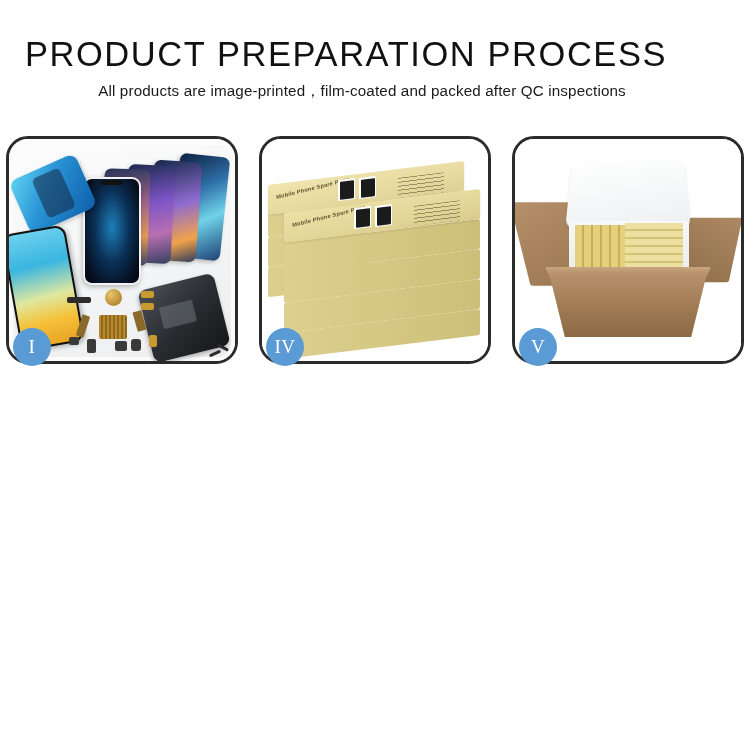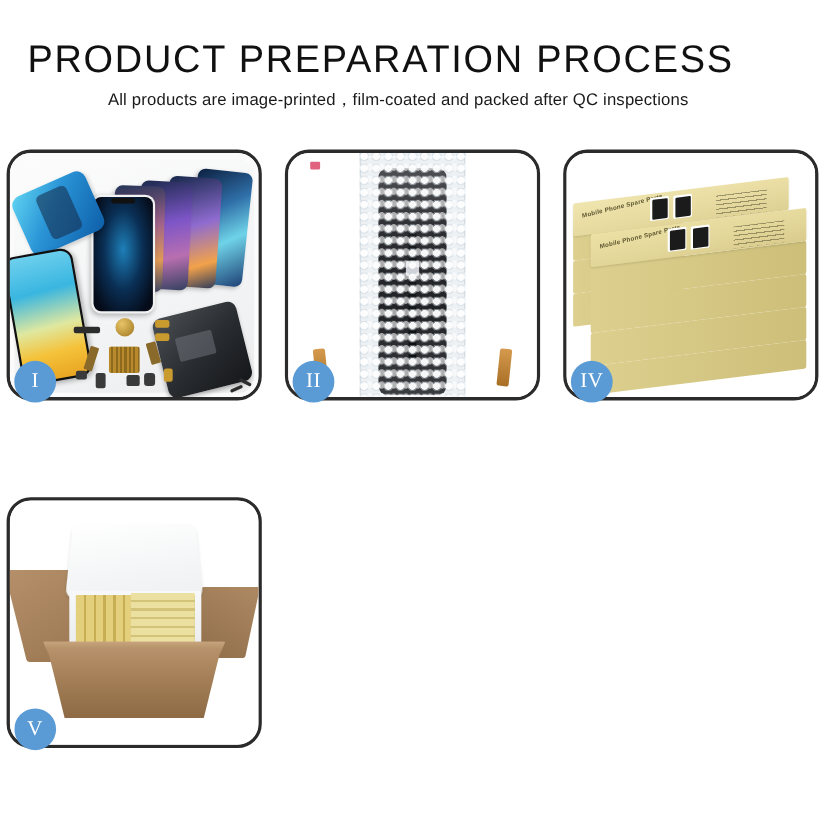--- a/index.html
+++ b/index.html
@@ -309,35 +309,20 @@
         <div class="cmp tiny" style="left:78px;top:200px;width:9px;height:14px;border-radius:2px;"></div>
         <div class="cmp gold" style="left:140px;top:196px;width:8px;height:12px;border-radius:2px;"></div>
         <div class="cmp tiny" style="left:60px;top:198px;width:10px;height:8px;"></div>
         <div class="cmp" style="right:6px;bottom:12px;width:12px;height:3px;transform:rotate(28deg);"></div>
         <div class="cmp" style="right:14px;bottom:6px;width:12px;height:3px;transform:rotate(-24deg);"></div>
       </div>
     </div>
     <div class="badge">I</div>
   </div>
 
-  <div class="panel">
-    <div class="panel-inner">
-      <div class="scene-bubble">
-        <div class="bw-bag"></div>
-        <div class="bw-screen"></div>
-        <div class="bw-tab"></div>
-        <div class="bw-conn"></div>
-        <div class="bw-gold-l"></div>
-        <div class="bw-gold-r"></div>
-        <div class="bubbles"></div>
-        <div class="bubbles2"></div>
-      </div>
-    </div>
-    <div class="badge">II</div>
-  </div>
 
 
   <div class="panel">
     <div class="panel-inner">
       <div class="scene-stack">
 
         <div class="sbox sb-side" style="left:6px;top:62px;width:100px;height:30px;transform:skewY(-7deg);"></div>
         <div class="sbox sb-side" style="left:6px;top:92px;width:100px;height:30px;transform:skewY(-7deg);"></div>
         <div class="sbox sb-side" style="left:6px;top:122px;width:100px;height:30px;transform:skewY(-7deg);"></div>
         <div class="sbox sb-side" style="left:22px;top:92px;width:196px;height:30px;transform:skewY(-7deg);"></div>

